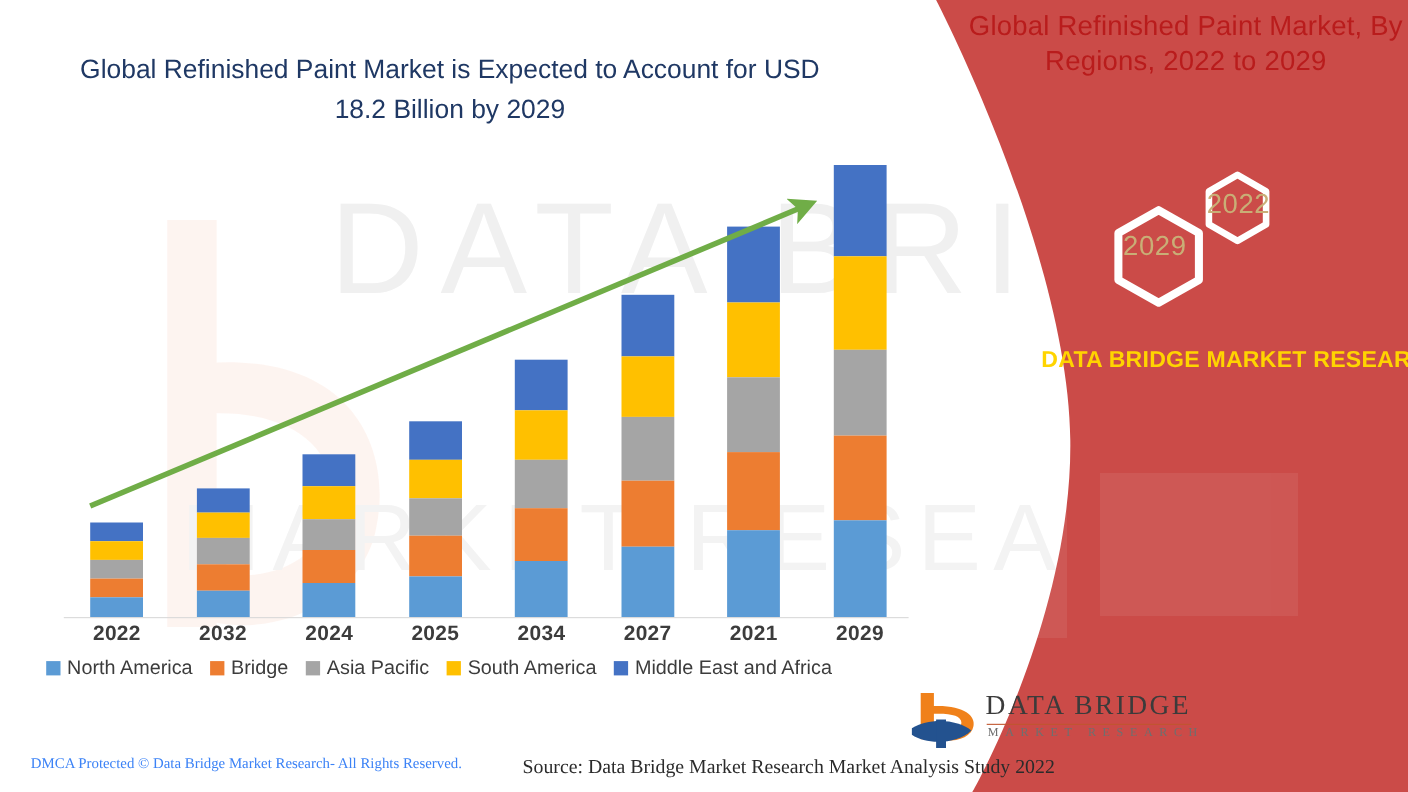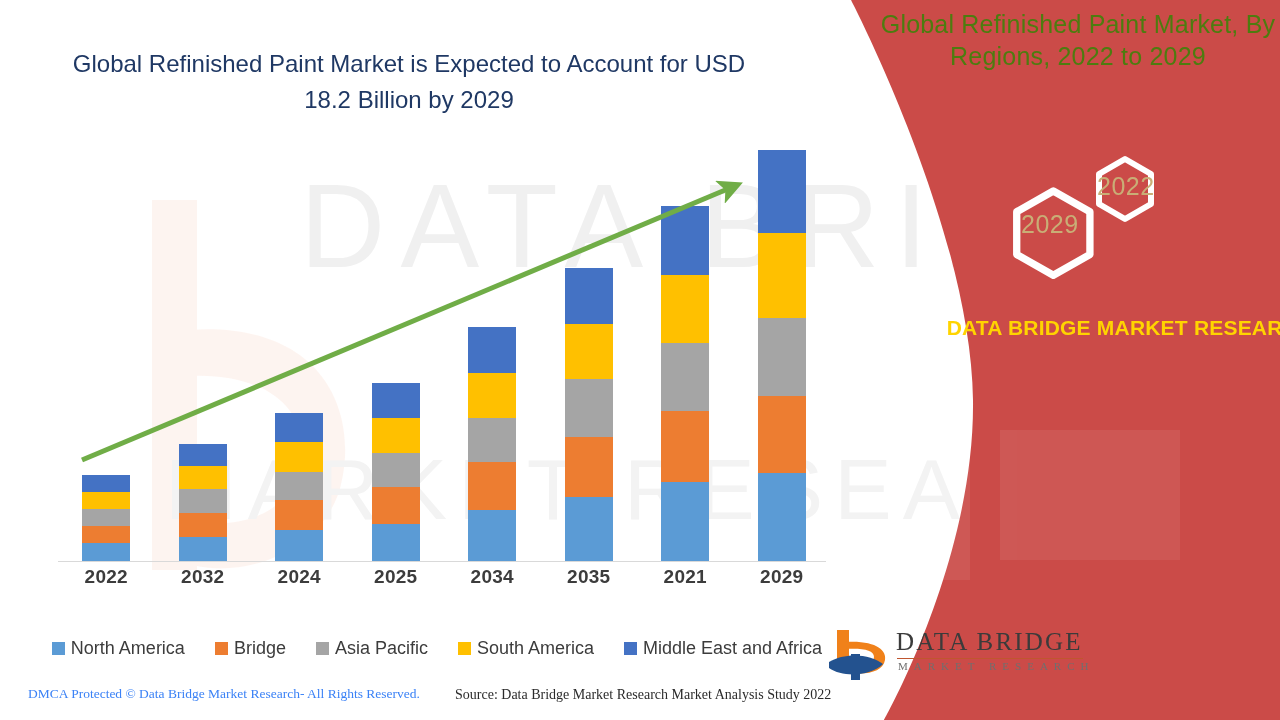--- a/index.html
+++ b/index.html
@@ -30,21 +30,21 @@
     opacity:.55;
   }
 
   
   .red-panel { position:absolute; left:0; top:0; width:1280px; height:720px; }
 
   .panel-title {
     position: absolute;
     left: 880px; top: 8px; width: 396px;
     text-align: center;
-    color: #4d7c0f;
+    color: #b91c1c;
     font-size: 25px;
     line-height: 32px;
     font-weight: 400;
     letter-spacing: .2px;
   }
   .hex-wrap { position:absolute; left:985px; top:152px; width:200px; height:135px; }
   .hex-label {
     position:absolute;
     color:#c9ae76;
     font-size: 25px;
@@ -100,35 +100,35 @@
 
   .x-labels { position:absolute; left:58px; top:566px; width:772px; display:flex; }
   .x-label {
     flex:1 1 0; text-align:center;
     font-size:19px; font-weight:700; color:#3c3c3c;
     letter-spacing:.3px;
   }
 
   
   .legend {
-    position:absolute; left:42px; top:638px; width:790px;
-    display:flex; justify-content:center; align-items:center; gap:30px;
+    position:absolute; left:42px; top:597px; width:790px;
+    display:flex; align-items:center; gap:16px;
   }
   .legend-item { display:flex; align-items:center; gap:6px; }
   .legend-swatch { width:13px; height:13px; display:inline-block; }
   .legend-label { font-size:18px; color:#3c3c3c; font-weight:400; white-space:nowrap; }
 
   
   .footer-left {
     position:absolute; left:28px; top:686px;
     font-family:"Liberation Serif", serif; font-size:13.5px; color:#3b82f6;
   }
   .footer-right {
-    position:absolute; left:455px; top:687px;
-    font-family:"Liberation Serif", serif; font-size:14px; color:#2b2b2b;
+    position:absolute; left:475px; top:687px;
+    font-family:"Liberation Serif", serif; font-size:18px; color:#2b2b2b;
   }
 </style>
 </head>
 <body>
 
 <div id="stage">
 
   <div class="wm-layer">
     <svg class="wm-b" viewBox="0 0 300 420">
       <path d="M60 20 L60 390 L105 390 L105 20 Z" fill="#fdece5"></path>
@@ -260,21 +260,21 @@
       <line id="trendline" x1="24" y1="310" x2="672" y2="38" stroke="#70AD47" stroke-width="5" marker-end="url(#arrowhead)"></line>
     </svg>
   </div>
 
   <div class="x-labels" id="xlabels">
       <div class="x-label">2022</div>
       <div class="x-label">2032</div>
       <div class="x-label">2024</div>
       <div class="x-label">2025</div>
       <div class="x-label">2034</div>
-      <div class="x-label">2035</div>
+      <div class="x-label">2027</div>
       <div class="x-label">2021</div>
       <div class="x-label">2029</div>
     </div>
 
   <div class="legend" id="legend">
       <div class="legend-item">
         <span class="legend-swatch" style="background: rgb(91, 155, 213);"></span>
         <span class="legend-label">North America</span>
       </div>
       <div class="legend-item">

